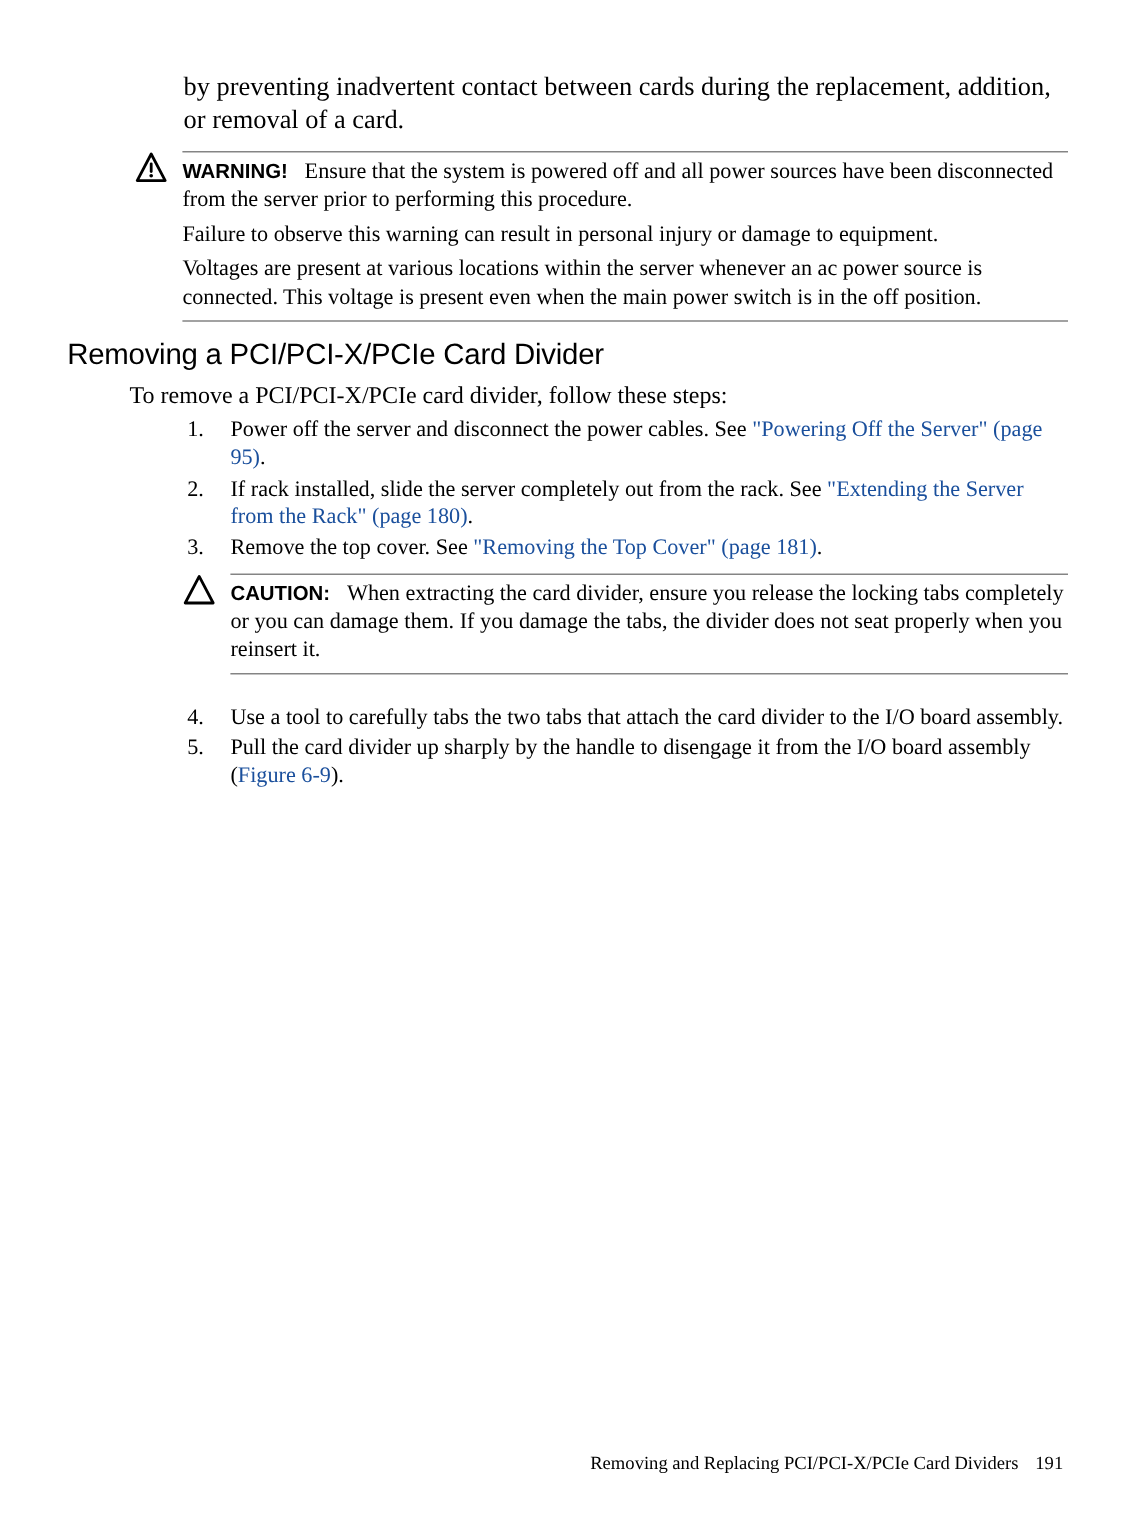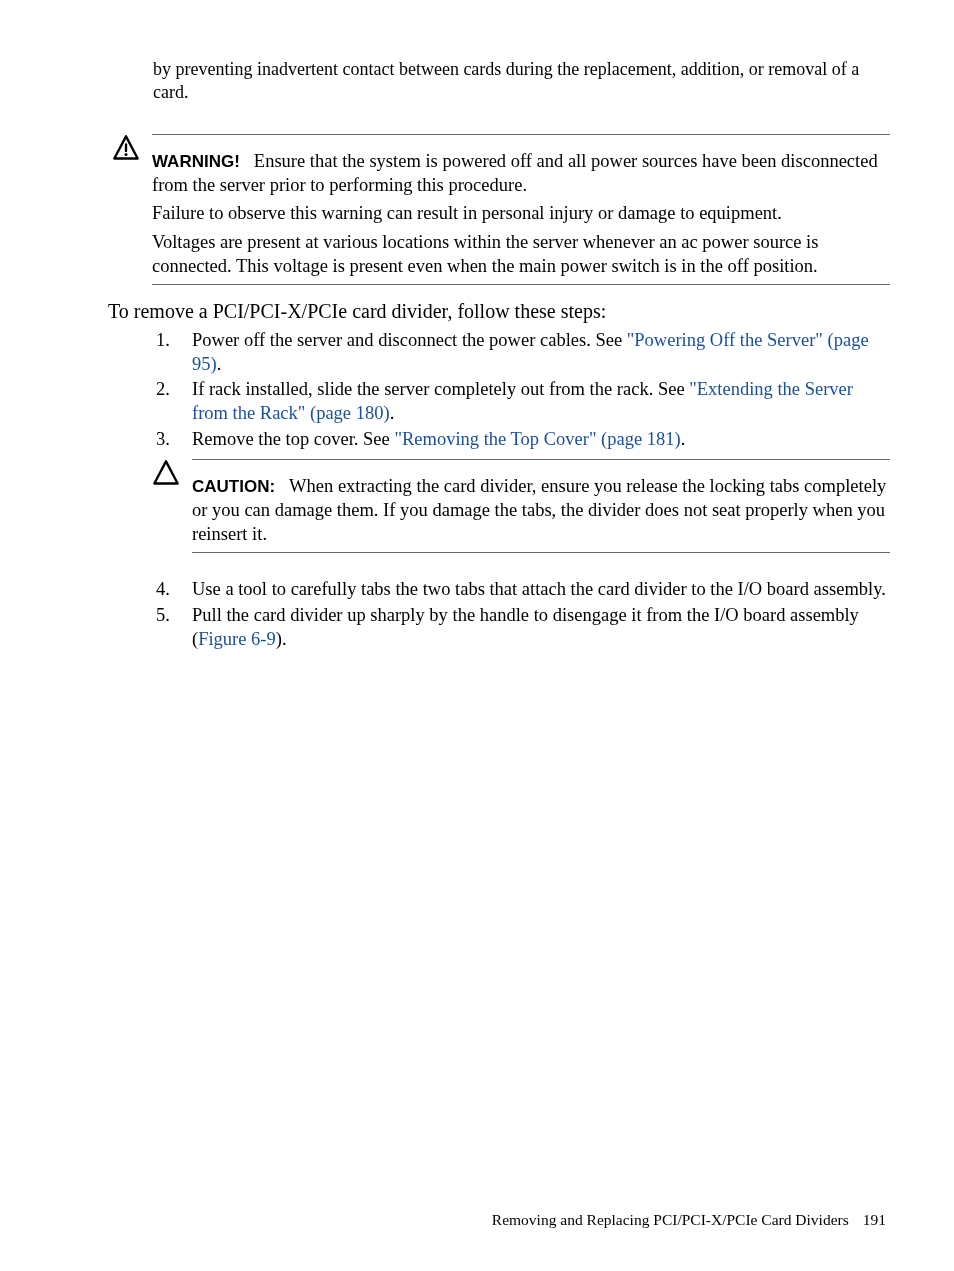--- a/index.html
+++ b/index.html
@@ -13,24 +13,24 @@
       color: #000;
       width: 954px;
       height: 1271px;
       position: relative;
       padding: 58px 64px 40px 64px;
     }
     .content {
       position: relative;
     }
     .intro-para {
-      font-size: 18px;
+      font-size: 22px;
       line-height: 1.28;
       margin-left: 89px;
-      margin-bottom: 30px;
+      margin-bottom: 12px;
     }
     .admonition {
       display: flex;
       align-items: flex-start;
       margin-left: 48px;
       margin-bottom: 14px;
     }
     .admonition .icon {
       flex: 0 0 40px;
       width: 40px;
@@ -38,21 +38,21 @@
     }
     .admonition .icon svg {
       width: 28px;
       height: 28px;
       display: block;
     }
     .admonition .body {
       flex: 1;
       border-top: 1px solid #666;
       border-bottom: 1px solid #666;
-      padding-top: 15px;
+      padding-top: 5px;
       padding-bottom: 6px;
     }
     .admonition .body p {
       font-size: 18.5px;
       line-height: 1.28;
       margin-bottom: 5px;
     }
     .admonition .body p:last-child {
       margin-bottom: 0;
     }
@@ -132,20 +132,21 @@
       </svg>
     </div>
     <div class="body">
       <p><span class="admonition-label">WARNING!</span><span>Ensure that the system is powered off and all power sources have been disconnected from the server prior to performing this procedure.</span></p>
       <p>Failure to observe this warning can result in personal injury or damage to equipment.</p>
       <p>Voltages are present at various locations within the server whenever an ac power source is connected. This voltage is present even when the main power switch is in the off position.</p>
     </div>
   </div>
 
 
+  <h2 class="section-heading">Removing a PCI/PCI-X/PCIe Card Divider</h2>
 
   <p class="section-intro">To remove a PCI/PCI-X/PCIe card divider, follow these steps:</p>
 
   <ol class="steps">
     <li><span>Power off the server and disconnect the power cables. See </span><a href="#" class="link">"Powering Off the Server" (page 95)</a><span>.</span></li>
     <li><span>If rack installed, slide the server completely out from the rack. See </span><a href="#" class="link">"Extending the Server from the Rack" (page 180)</a><span>.</span></li>
     <li><span>Remove the top cover. See </span><a href="#" class="link">"Removing the Top Cover" (page 181)</a><span>.</span></li>
   </ol>
 
   <div class="admonition inner">

